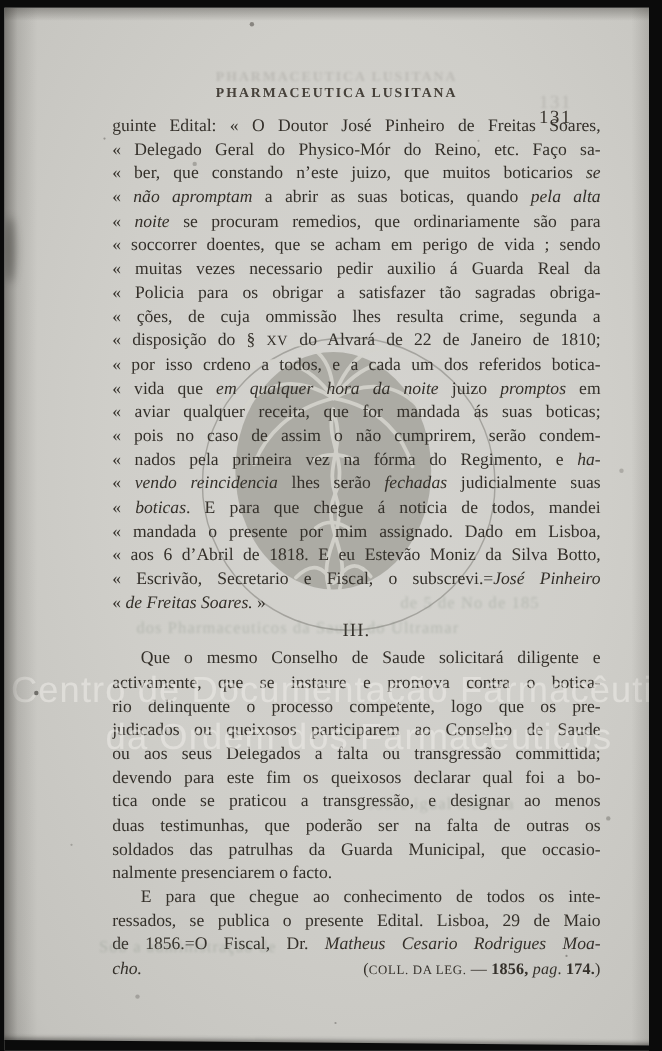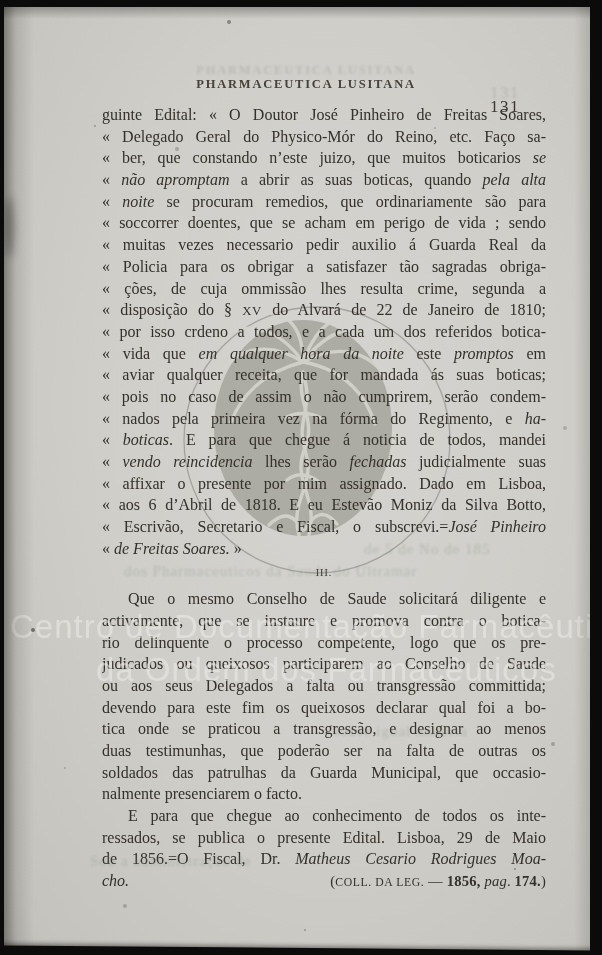--- a/index.html
+++ b/index.html
@@ -29,21 +29,21 @@
     font-weight:bold;font-size:12.5px;letter-spacing:1.8px;color:#46413a;}
   .pagenum{position:absolute;right:8px;top:-4px;font-weight:normal;font-size:17px;
     letter-spacing:1.5px;color:#3a352f;margin-top:24px;}
   .header.ghost{transform:translateY(-14px);opacity:.14;filter:blur(1.1px);}
   
   .body-text{position:absolute;left:80px;top:97px;width:444px;color:#34302a;font-size:16px;margin-left:18px;}
   .line{height:21.7px;line-height:21.7px;text-align:justify;text-align-last:justify;
     overflow:hidden;white-space:nowrap;}
   .line.nojust{text-align-last:left;}
   .line.indent{text-indent:26px;}
-  .line.heading{text-align:center;text-align-last:center;font-size:10px;
+  .line.heading{text-align:center;text-align-last:center;font-size:17px;
     letter-spacing:1px;margin:3px 0 4px 0;color:#332f29;}
   .it{font-style:italic;}
   .bd{font-weight:bold;}
   .sc{font-size:.8em;text-transform:uppercase;letter-spacing:.6px;}
   .split{display:flex;justify-content:space-between;align-items:baseline;text-align-last:left;}
   .cite{font-size:14.6px;letter-spacing:.2px;}
   
   .stamp{position:absolute;left:165px;top:293px;pointer-events:none;}
   
   .wm{position:absolute;font-family:"Liberation Sans",sans-serif;white-space:nowrap;
@@ -111,27 +111,27 @@
       <div class="line"><span>« Delegado Geral do Physico-Mór do Reino, etc. Faço sa-</span></div>
       <div class="line"><span>« ber, que constando n’este juizo, que muitos boticarios </span><span class="it">se</span></div>
       <div class="line"><span>« </span><span class="it">não apromptam</span><span> a abrir as suas boticas, quando </span><span class="it">pela alta</span></div>
       <div class="line"><span>« </span><span class="it">noite</span><span> se procuram remedios, que ordinariamente são para</span></div>
       <div class="line"><span>« soccorrer doentes, que se acham em perigo de vida ; sendo</span></div>
       <div class="line"><span>« muitas vezes necessario pedir auxilio á Guarda Real da</span></div>
       <div class="line"><span>« Policia para os obrigar a satisfazer tão sagradas obriga-</span></div>
       <div class="line"><span>« ções, de cuja ommissão lhes resulta crime, segunda a</span></div>
       <div class="line"><span>« disposição do § </span><span class="sc">xv</span><span> do Alvará de 22 de Janeiro de 1810;</span></div>
       <div class="line"><span>« por isso crdeno a todos, e a cada um dos referidos botica-</span></div>
-      <div class="line"><span>« vida que </span><span class="it">em qualquer hora da noite</span><span> este </span><span class="it">promptos</span><span> em</span></div>
+      <div class="line"><span>« vida que </span><span class="it">em qualquer hora da noite</span><span> juizo </span><span class="it">promptos</span><span> em</span></div>
       <div class="line"><span>« aviar qualquer receita, que for mandada ás suas boticas;</span></div>
       <div class="line"><span>« pois no caso de assim o não cumprirem, serão condem-</span></div>
       <div class="line"><span>« nados pela primeira vez na fórma do Regimento, e </span><span class="it">ha-</span></div>
+      <div class="line"><span>« </span><span class="it">vendo reincidencia</span><span> lhes serão </span><span class="it">fechadas</span><span> judicialmente suas</span></div>
       <div class="line"><span>« </span><span class="it">boticas</span><span>. E para que chegue á noticia de todos, mandei</span></div>
-      <div class="line"><span>« </span><span class="it">vendo reincidencia</span><span> lhes serão </span><span class="it">fechadas</span><span> judicialmente suas</span></div>
-      <div class="line"><span>« affixar o presente por mim assignado. Dado em Lisboa,</span></div>
+      <div class="line"><span>« mandada o presente por mim assignado. Dado em Lisboa,</span></div>
       <div class="line"><span>« aos 6 d’Abril de 1818. E eu Estevão Moniz da Silva Botto,</span></div>
       <div class="line"><span>« Escrivão, Secretario e Fiscal, o subscrevi.=</span><span class="it">José Pinheiro</span></div>
       <div class="line nojust"><span>« </span><span class="it">de Freitas Soares.</span><span> »</span></div>
       <div class="line heading"><span>III.</span></div>
       <div class="line indent"><span>Que o mesmo Conselho de Saude solicitará diligente e</span></div>
       <div class="line"><span>activamente, que se instaure e promova contra o botica-</span></div>
       <div class="line"><span>rio delinquente o processo competente, logo que os pre-</span></div>
       <div class="line"><span>judicados ou queixosos participarem ao Conselho de Saude</span></div>
       <div class="line"><span>ou aos seus Delegados a falta ou transgressão committida;</span></div>
       <div class="line"><span>devendo para este fim os queixosos declarar qual foi a bo-</span></div>

